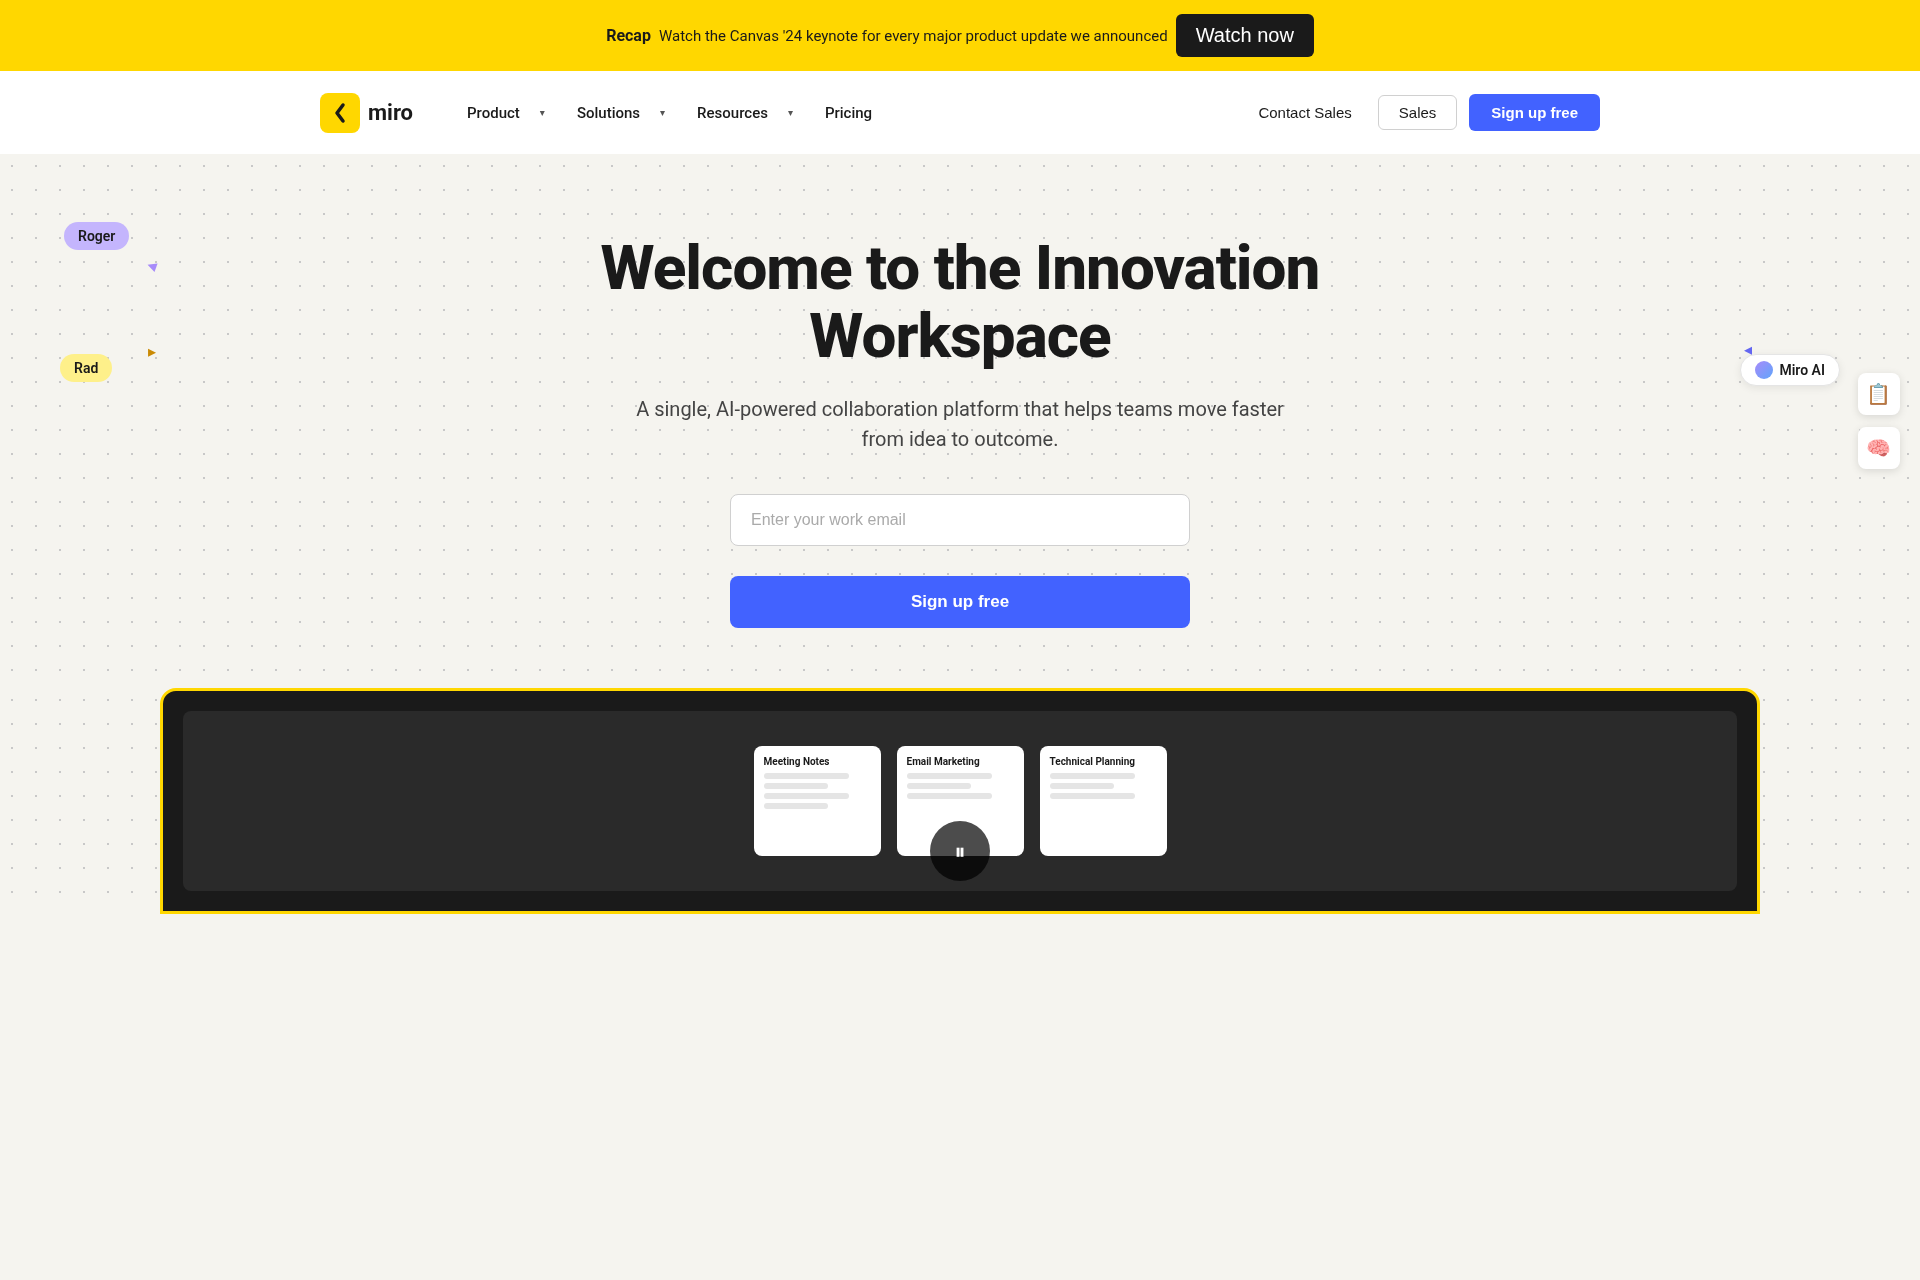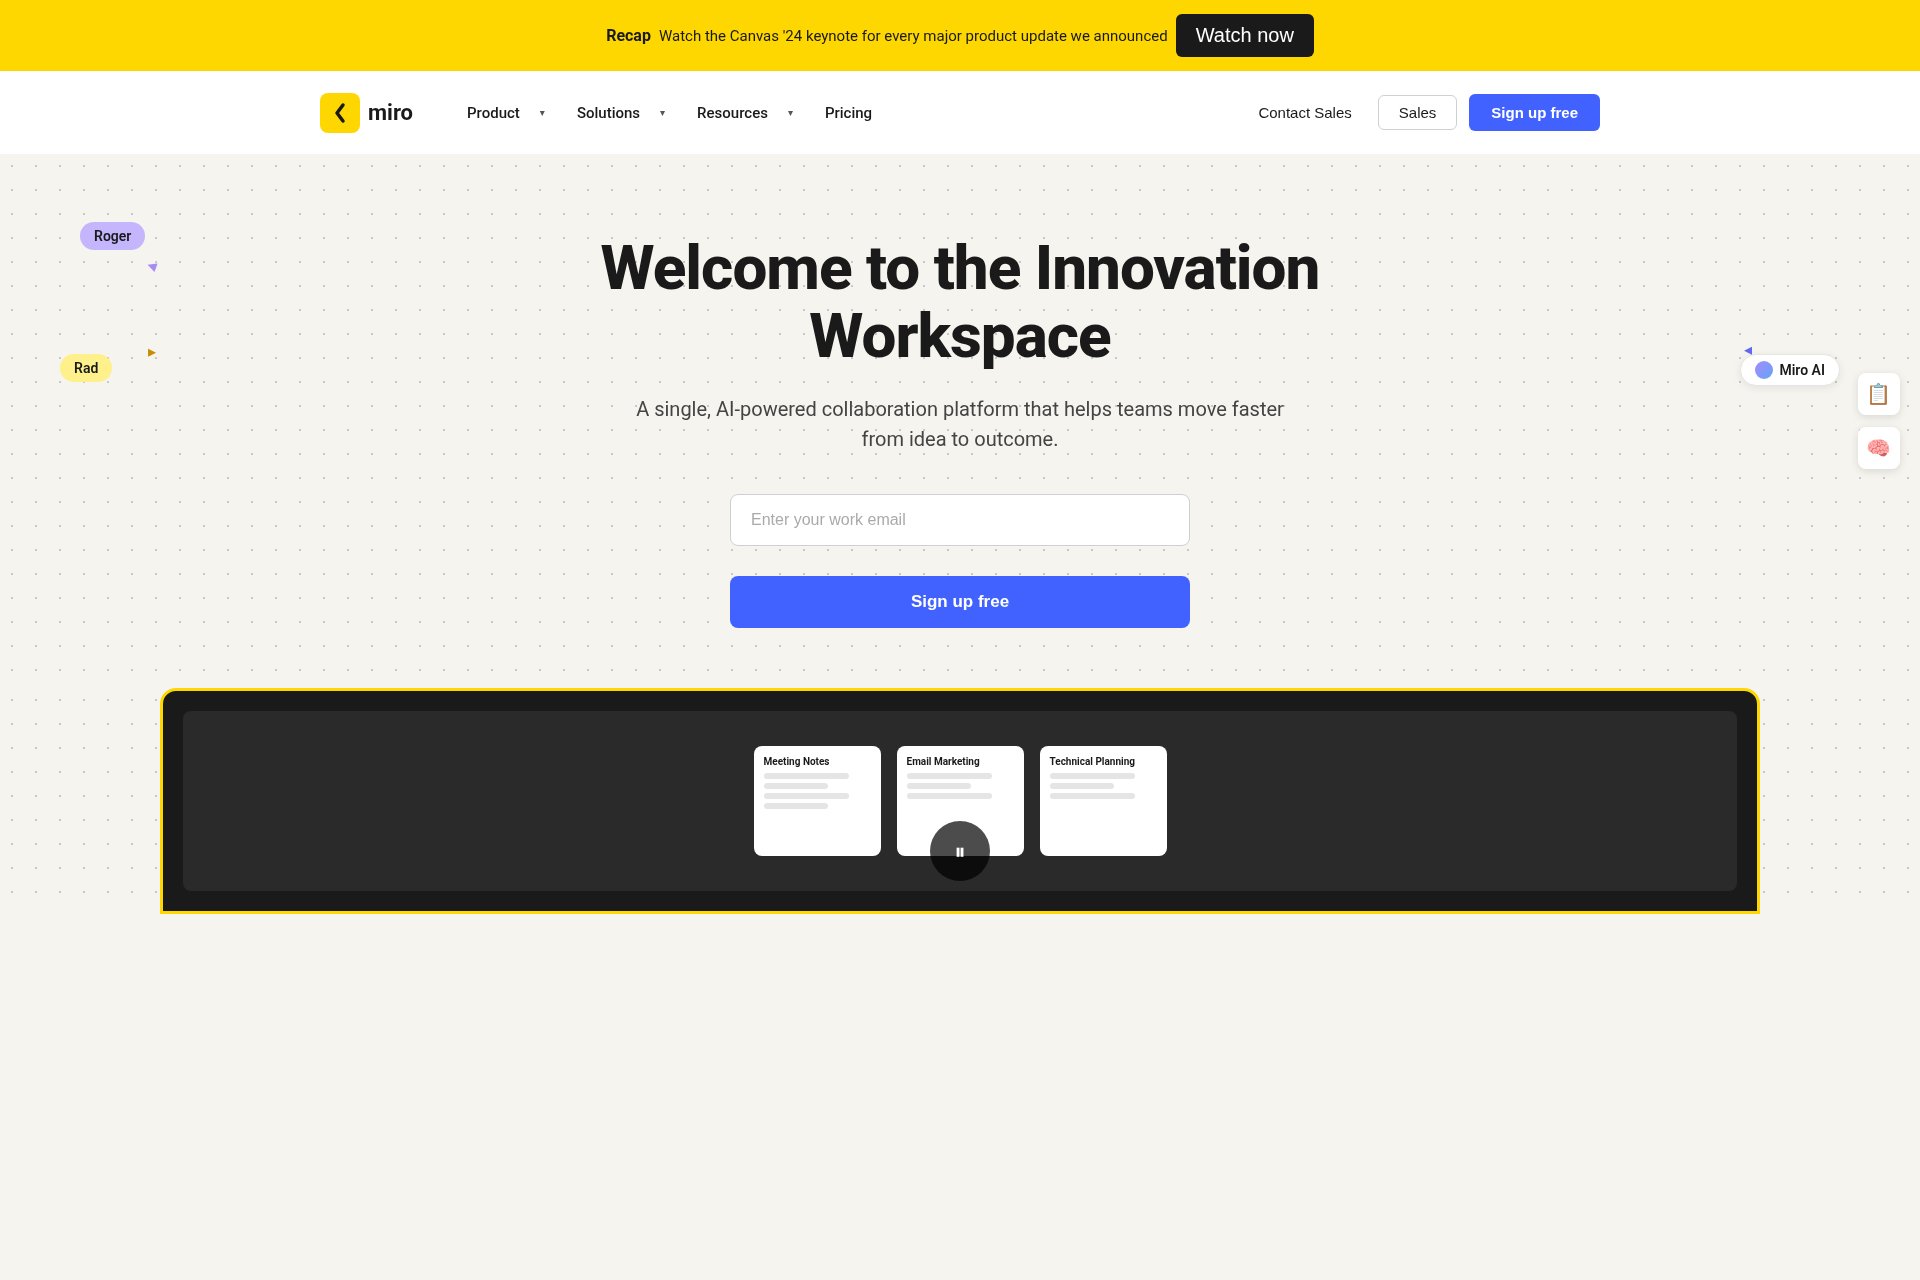--- a/index.html
+++ b/index.html
@@ -146,21 +146,21 @@
       position: absolute;
       border-radius: 20px;
       padding: 6px 14px;
       font-size: 14px;
       font-weight: 600;
       color: #1a1a1a;
     }
     .float-label.roger {
       background: #c4b5fd;
       top: 68px;
-      left: 80px;
+      left: 64px;
     }
     .float-label.rad {
       background: #fef08a;
       top: 200px;
       left: 60px;
     }
     .float-label.miro-ai {
       background: #fff;
       top: 200px;
       right: 80px;

